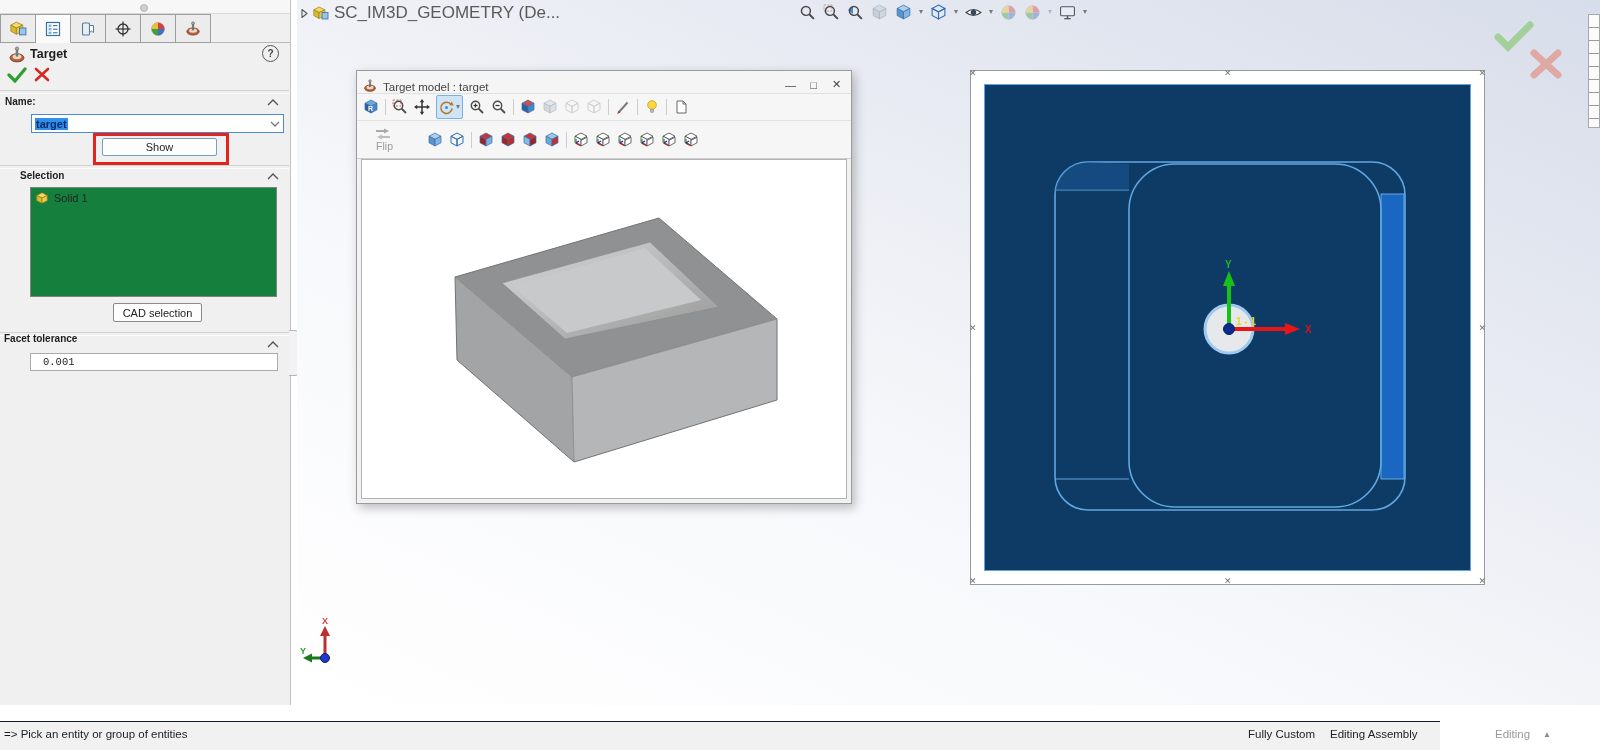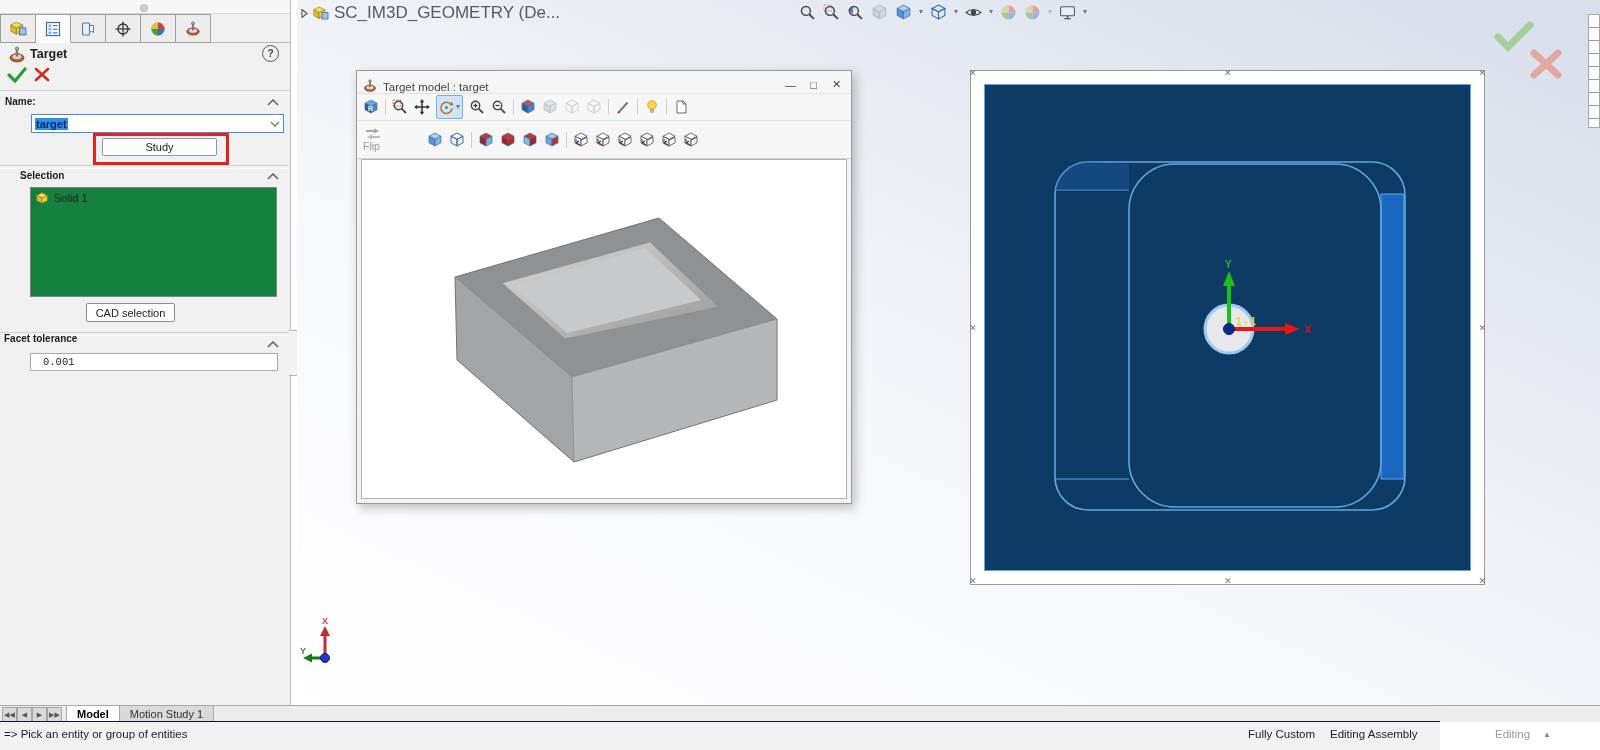--- a/index.html
+++ b/index.html
@@ -33,21 +33,21 @@
   .caret{font-size:8px;color:#777;line-height:20px}
   .dim{opacity:.42}
   
   #tgt-win{left:59px;top:70px;width:494px;height:432px;background:#f2f2f2;border:1px solid #9b9b9b;box-shadow:3px 4px 10px rgba(0,0,0,.25)}
   .twtitle{height:22px;display:flex;align-items:flex-end;gap:6px;padding:0 6px;background:#f5f5f5;border-bottom:1px solid #e0e0e0;font-size:11.5px;color:#454545}
   .twbtn{width:17px;height:17px;display:flex;align-items:center;justify-content:center;color:#444;font-size:11px}
   .twtools{height:26px;display:flex;align-items:center;gap:6px;padding:0 6px;border-bottom:1px solid #e2e2e2;background:#f6f6f6}
   .twtools2{height:37px;display:flex;align-items:center;gap:6px;padding:0 6px;border-bottom:1px solid #cfcfcf;background:#f6f6f6}
   .vsep{width:1px;height:16px;background:#cdcdcd}
   .selbox-tool{display:flex;align-items:center;border:1px solid #7ab0e0;background:#cfe4f7;border-radius:2px;padding:1px 2px;gap:2px}
-  .flipgrp{display:flex;flex-direction:column;align-items:flex-start;width:30px;color:#9a9a9a;font-size:10.5px;line-height:11px}
+  .flipgrp{display:flex;flex-direction:column;align-items:flex-end;width:30px;color:#9a9a9a;font-size:10.5px;line-height:11px}
   .twcanvas{position:absolute;left:4px;top:88px;width:484px;height:338px;background:#fff;border:1px solid #b3b3b3}
   
   #selbox{left:673px;top:70px;width:513px;height:513px;background:#fff;border:1px solid #9a9a9a}
   .handle{position:absolute;color:#777;font-size:9px;line-height:9px}
   #navy{position:absolute;left:13px;top:13px;width:485px;height:485px;background:#0e3a66;border:1.5px solid #5ea7e2}
   
   .mini-ruler{left:1291px;top:14px;width:10px;height:112px;background:#fbfbfc;border:1px solid #a8a8a8;
      background-image:repeating-linear-gradient(to bottom,transparent 0 12px,#999 12px 13px)}
   
   #tabbar-bottom{left:0;top:705px;width:1600px;height:16px;background:#ececec;border-top:1px solid #a9a9a9;display:flex;align-items:stretch}
@@ -227,37 +227,37 @@
     <svg class="abs chev" style="left:267px;top:99px">
         <polyline points="1,6 6,1 11,6" fill="none" stroke="#555" stroke-width="1.4"></polyline>
       </svg>
     <div class="abs combo">
       <span class="sel">target</span>
       <svg width="10" height="6">
           <polyline points="1,1 5,5 9,1" fill="none" stroke="#777" stroke-width="1.3"></polyline>
         </svg>
     </div>
     <div class="abs red-outline"></div>
-    <div class="abs btn" style="left:102px;top:138px;width:113px;height:16px;border-color:#7c9cc4">Study</div>
+    <div class="abs btn" style="left:102px;top:138px;width:113px;height:16px;border-color:#7c9cc4">Show</div>
 
     <div class="abs hr" style="left:0;top:165px;width:289px"></div>
 
     <div class="abs sect-label" style="left:20px;top:170px">Selection</div>
     <svg class="abs chev" style="left:267px;top:173px">
         <polyline points="1,6 6,1 11,6" fill="none" stroke="#555" stroke-width="1.4"></polyline>
       </svg>
     <div class="abs listbox">
       <div class="listitem">
         <svg width="14" height="14">
             <use href="#solidbody"></use>
           </svg>
         <span>Solid 1</span>
       </div>
     </div>
-    <div class="abs btn" style="left:86px;top:303px;width:87px;height:17px;border-color:#8a8a8a">CAD selection</div>
+    <div class="abs btn" style="left:113px;top:303px;width:87px;height:17px;border-color:#8a8a8a">CAD selection</div>
 
     <div class="abs hr" style="left:0;top:332px;width:289px"></div>
 
     <div class="abs sect-label" style="left:4px;top:333px">Facet tolerance</div>
     <svg class="abs chev" style="left:267px;top:341px">
         <polyline points="1,6 6,1 11,6" fill="none" stroke="#555" stroke-width="1.4"></polyline>
       </svg>
     <input class="abs input" style="left: 30px; top: 353px; width: 232px; height: 14px; padding-left: 12px;" value="0.001">
   </div>
 
@@ -495,29 +495,20 @@
       <text x="23" y="12" font-size="9" font-weight="bold" fill="#d84040">X</text>
       <line x1="26" y1="46" x2="26" y2="20" stroke="#b83030" stroke-width="3"></line>
       <polygon points="26,14 21,24 31,24" fill="#b83030"></polygon>
       <text x="1" y="42" font-size="9" font-weight="bold" fill="#2a9a2a">Y</text>
       <line x1="26" y1="46" x2="10" y2="46" stroke="#1a7a1a" stroke-width="3"></line>
       <polygon points="4,46 13,41.5 13,50.5" fill="#1a7a1a"></polygon>
       <circle cx="26" cy="46" r="4.5" fill="#2038c8" stroke="#101e78" stroke-width="1"></circle>
     </svg>
   </div>
 
-  <div id="tabbar-bottom" class="abs">
-    <span class="navbtn" style="margin-left:2px">◀◀</span>
-    <span class="navbtn">◀</span>
-    <span class="navbtn">▶</span>
-    <span class="navbtn">▶▶</span>
-    <span style="width:4px"></span>
-    <div class="btab active">Model</div>
-    <div class="btab">Motion Study 1</div>
-  </div>
 
   <div id="statusbar" class="abs">
     <span class="abs" style="left:4px;top:6px">=&gt; Pick an entity or group of entities</span>
     <span class="abs" style="left:1248px;top:6px;color:#222">Fully Custom</span>
     <span class="abs" style="left:1330px;top:6px;color:#222">Editing Assembly</span>
     <span class="abs" style="left:1495px;top:6px;color:#9a9a9a">Editing</span>
     <span class="abs" style="left:1543px;top:8px;color:#8a8a8a;font-size:8px">▲</span>
   </div>
 
 </div>

